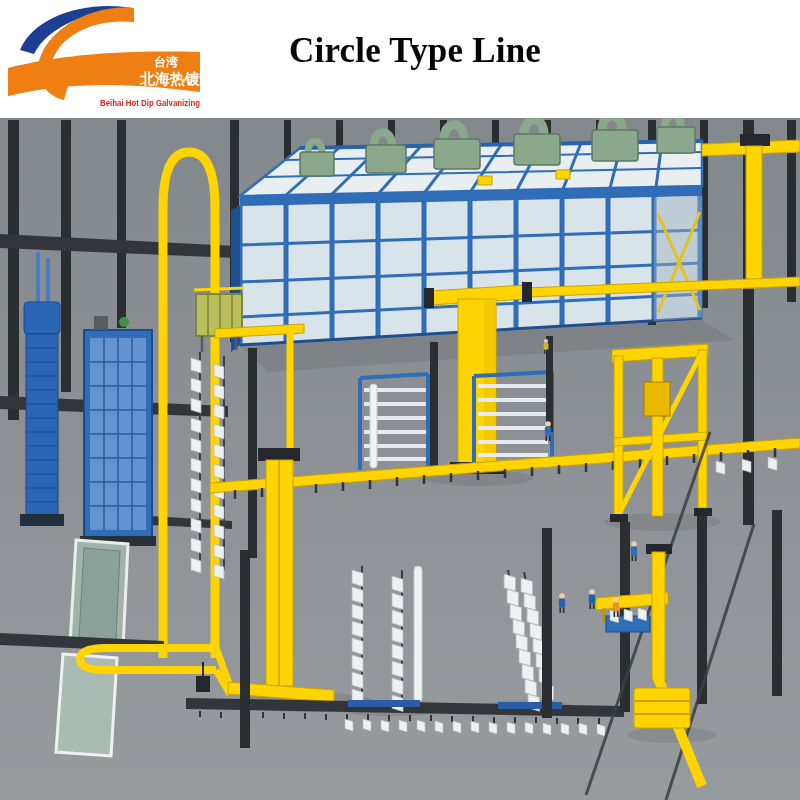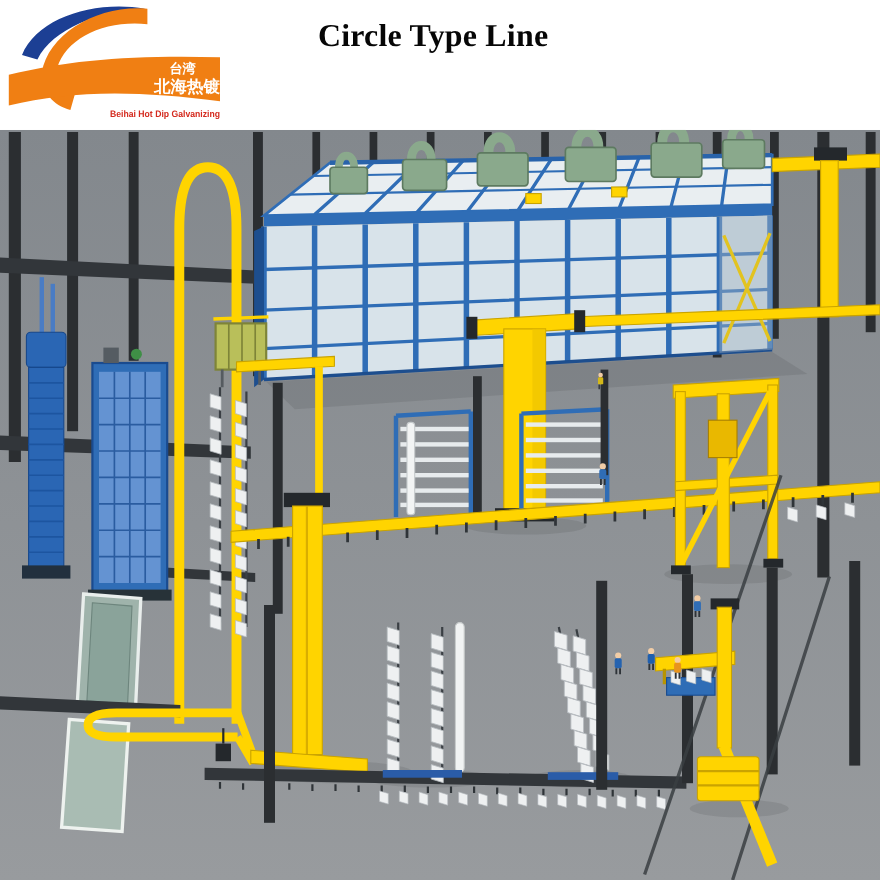--- a/index.html
+++ b/index.html
@@ -1,21 +1,21 @@
 <!DOCTYPE html>
 <html><head>
 <meta charset="utf-8">
 <style>
   html,body{margin:0;padding:0;}
   body{width:800px;height:800px;overflow:hidden;background:#ffffff;font-family:"Liberation Sans",sans-serif;}
   .page{width:800px;height:800px;position:relative;}
   .header{position:relative;height:118px;background:#ffffff;}
   .logo{position:absolute;left:4px;top:0;width:200px;height:118px;}
-  .title-block{position:absolute;left:289px;top:14px;font-family:"Liberation Serif","DejaVu Serif",serif;
-    font-size:29px;font-weight:600;color:#060606;line-height:1.32;letter-spacing:.2px;white-space:nowrap;}
+  .title-block{position:absolute;left:289px;top:28px;font-family:"Liberation Serif","DejaVu Serif",serif;
+    font-size:35px;font-weight:600;color:#060606;line-height:1.32;letter-spacing:.2px;white-space:nowrap;}
   .scene{height:682px;}
   svg{display:block;}
   .col{fill:#2b2e31;}
   .beam{fill:#32363a;}
   .yl{fill:#ffd400;stroke:#c9a300;stroke-width:1;}
   .ylS{stroke:#ffd400;fill:none;}
   .hv{fill:#8aa98c;stroke:#5d7a60;stroke-width:1.5;}
   .hvp{stroke:#8aa98c;fill:none;}
   .shadow{fill:rgba(25,28,32,0.10);}
   .dk{fill:#24282c;}

